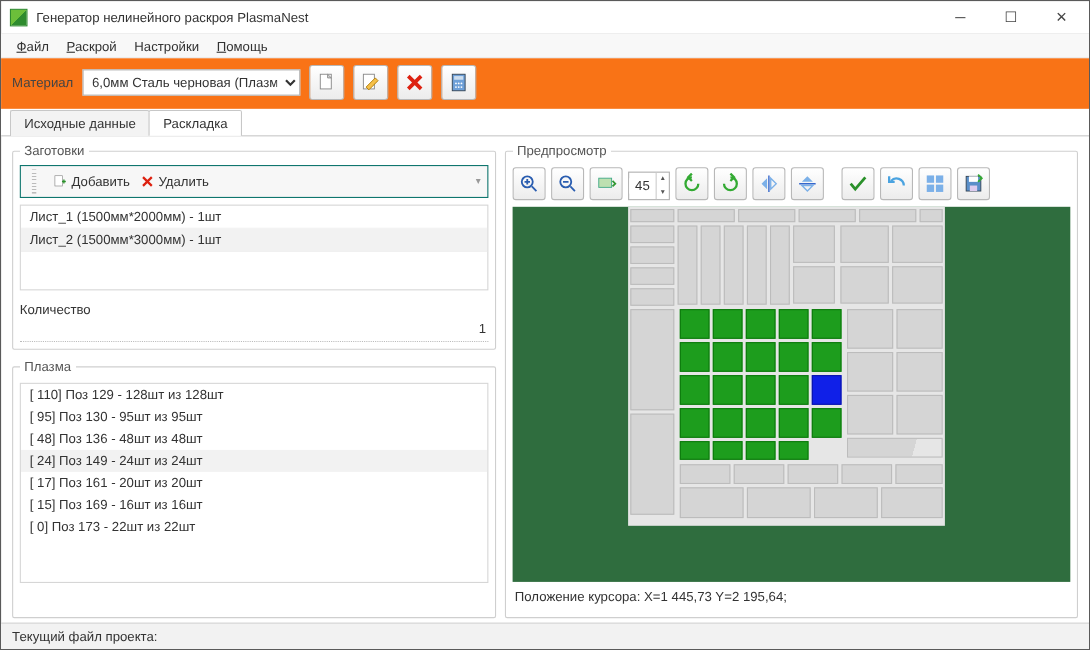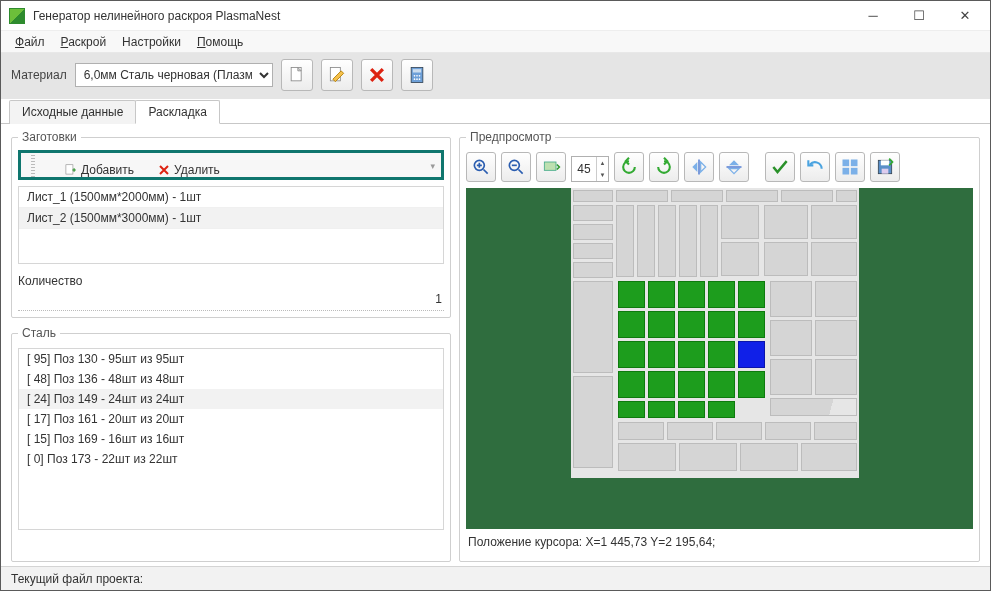--- a/index.html
+++ b/index.html
@@ -6,34 +6,34 @@
 body{background:#fff;display:flex;align-items:flex-start;justify-content:center}
 .window{width:991px;height:591px;border:1px solid #5a5a5a;background:#fff;display:flex;flex-direction:column;box-shadow:0 6px 24px rgba(0,0,0,.25)}
 .titlebar{height:30px;display:flex;align-items:center;padding:0 2px;border-bottom:1px solid #eee}
 .titlebar .icon{width:16px;height:16px;margin:0 6px;background:linear-gradient(135deg,#6cbf3a 50%,#2e8b2e 50%);border:1px solid #2e8b2e}
 .titlebar .title{flex:1;padding-left:2px}
 .winbtns{display:flex}
 .winbtn{width:46px;height:30px;display:flex;align-items:center;justify-content:center;font-family:Arial;font-size:13px;color:#444}
 .menubar{height:22px;display:flex;align-items:center;padding:0 8px;gap:4px;border-bottom:1px solid #e8e8e8;background:#f8f8f8}
 .menuitem{padding:2px 6px}
 .menuitem u{text-decoration:underline}
-.toolbar-row{display:flex;align-items:center;padding:6px 10px 8px 10px;gap:8px;background:#e5e5e5}
+.toolbar-row{display:flex;align-items:center;padding:6px 10px 8px 10px;gap:8px;background:#f97316}
 .lbl{color:#444}
 select{font-size:12px;padding:3px 4px;width:198px;border:1px solid #b0b0b0;background:#fff}
 .tbtn{width:32px;height:32px;border:1px solid #b8b8b8;background:linear-gradient(#fff,#ececec);border-radius:3px;display:flex;align-items:center;justify-content:center}
 .tbtn svg{width:20px;height:20px}
 .tabs{display:flex;padding-left:8px;background:#fff;border-bottom:1px solid #c7c7c7}
 .tab{padding:4px 12px;border:1px solid #c7c7c7;border-bottom:none;margin-right:-1px;background:#f3f3f3;position:relative;top:1px;border-radius:2px 2px 0 0}
 .tab.active{background:#fff;border-bottom:1px solid #fff}
 .workarea{flex:1;display:flex;padding:6px 10px 4px 10px;gap:8px;overflow:hidden}
 .leftpane{width:440px;display:flex;flex-direction:column;gap:8px}
 .rightpane{flex:1;display:flex;flex-direction:column}
 fieldset{border:1px solid #cfcfcf;border-radius:2px;padding:6px;min-width:0}
 legend{padding:0 4px;color:#555}
-.minitb{height:30px;border:3px solid #0f766e;background:#f7f7f7;display:flex;align-items:flex-end;gap:24px;padding:0 10px;position:relative}
+.minitb{height:30px;border:1px solid #0f766e;background:#f7f7f7;display:flex;align-items:center;gap:10px;padding:0 10px;position:relative}
 .minitb .grip{width:4px;height:22px;background:repeating-linear-gradient(0deg,#bbb 0 1px,transparent 1px 3px);margin-right:4px}
 .txt-link{display:flex;align-items:center;gap:4px;color:#333}
 .lst{border:1px solid #d6d6d6;background:#fff;height:78px;overflow:auto;margin-top:6px}
 .lst-row{padding:3px 8px;border-bottom:1px solid #f0f0f0}
 .lst-row.sel{background:#f2f2f2}
 .qty{margin-top:10px}
 .qty input{width:100%;border:none;border-bottom:1px dotted #bbb;text-align:right;padding:4px 2px;font-size:12px;outline:none;background:transparent}
 .details-list{border:1px solid #d6d6d6;background:#fff;height:182px;overflow-y:scroll;margin-top:2px}
 .det-row{padding:2px 8px;height:20px;line-height:17px}
 .det-row.sel{background:#f2f2f2}
@@ -143,22 +143,23 @@
           <div class="lst-row">Лист_1 (1500мм*2000мм) - 1шт</div>
           <div class="lst-row sel">Лист_2 (1500мм*3000мм) - 1шт</div>
         </div>
         <div class="qty">
           <div>Количество</div>
           <input value="1" style="">
         </div>
       </fieldset>
 
       <fieldset style="flex:1;display:flex;flex-direction:column">
-        <legend>Сталь</legend>
+        <legend>Плазма</legend>
         <div class="details-list">
+          <div class="det-row">[ 110] Поз 129 - 128шт из 128шт</div>
           <div class="det-row">[  95] Поз 130 - 95шт из 95шт</div>
           <div class="det-row">[  48] Поз 136 - 48шт из 48шт</div>
           <div class="det-row sel">[  24] Поз 149 - 24шт из 24шт</div>
           <div class="det-row">[  17] Поз 161 - 20шт из 20шт</div>
           <div class="det-row">[  15] Поз 169 - 16шт из 16шт</div>
           <div class="det-row">[   0] Поз 173 - 22шт из 22шт</div>
         </div>
       </fieldset>
 
     </div>

